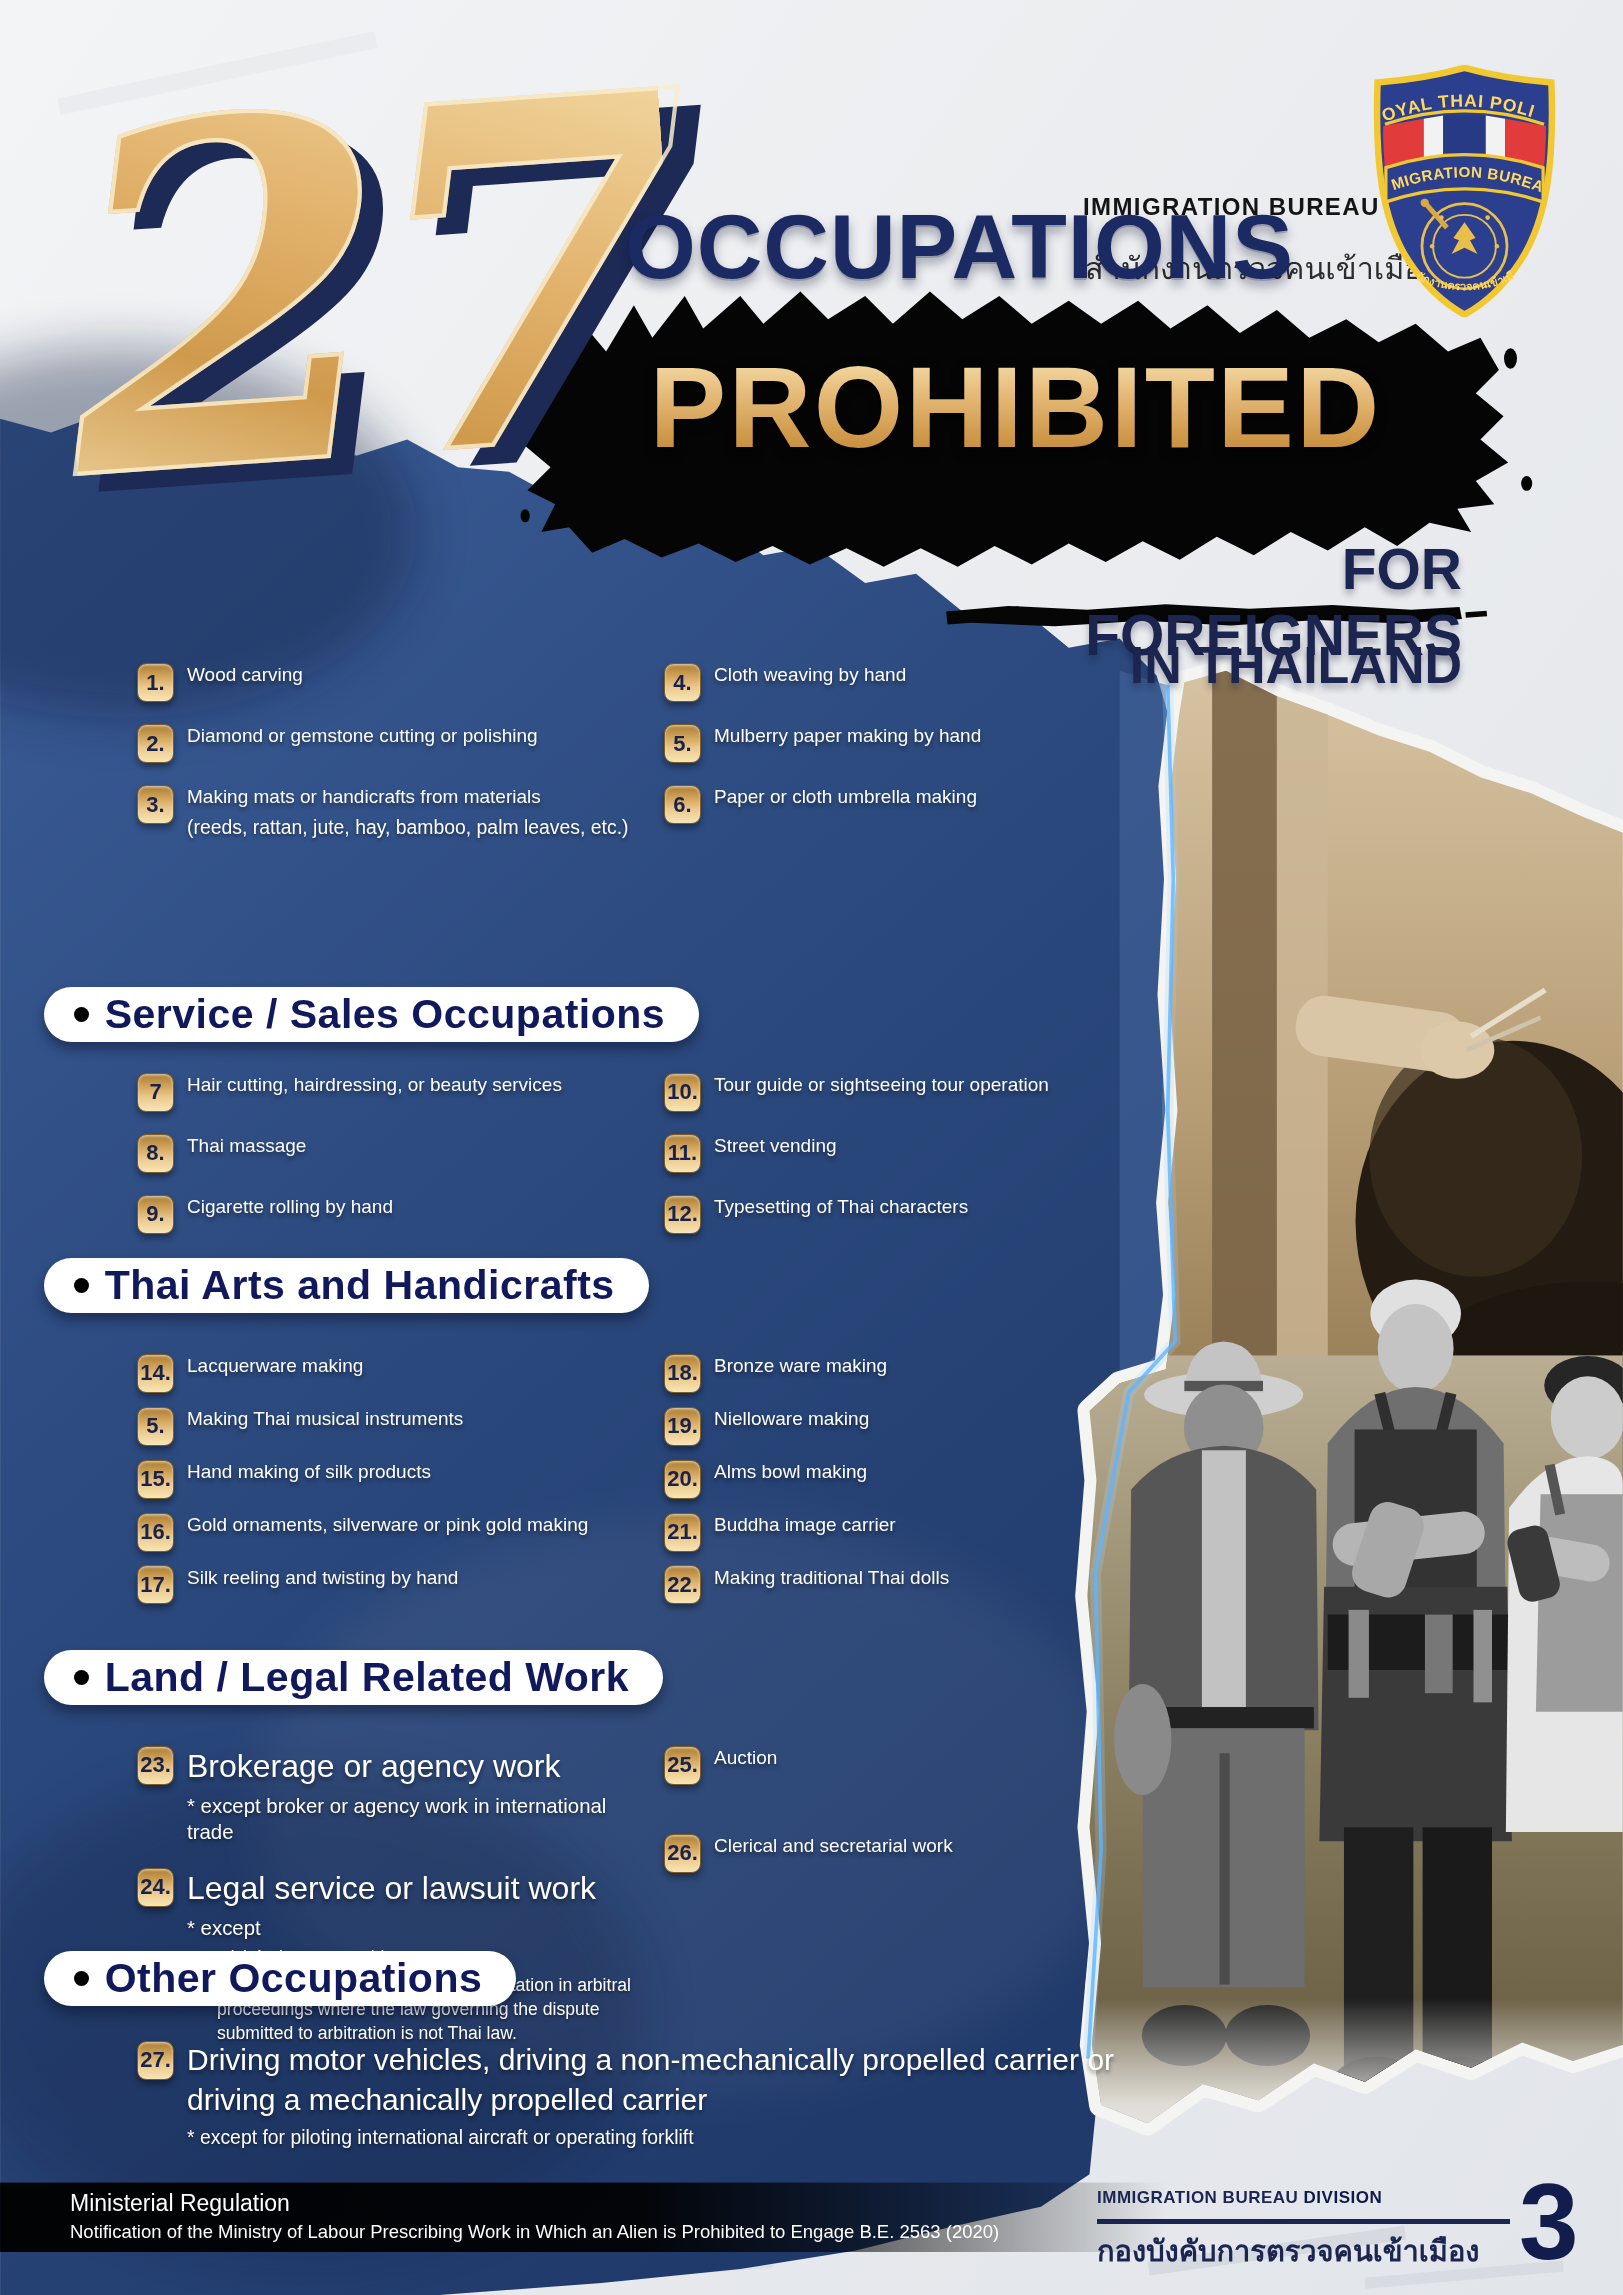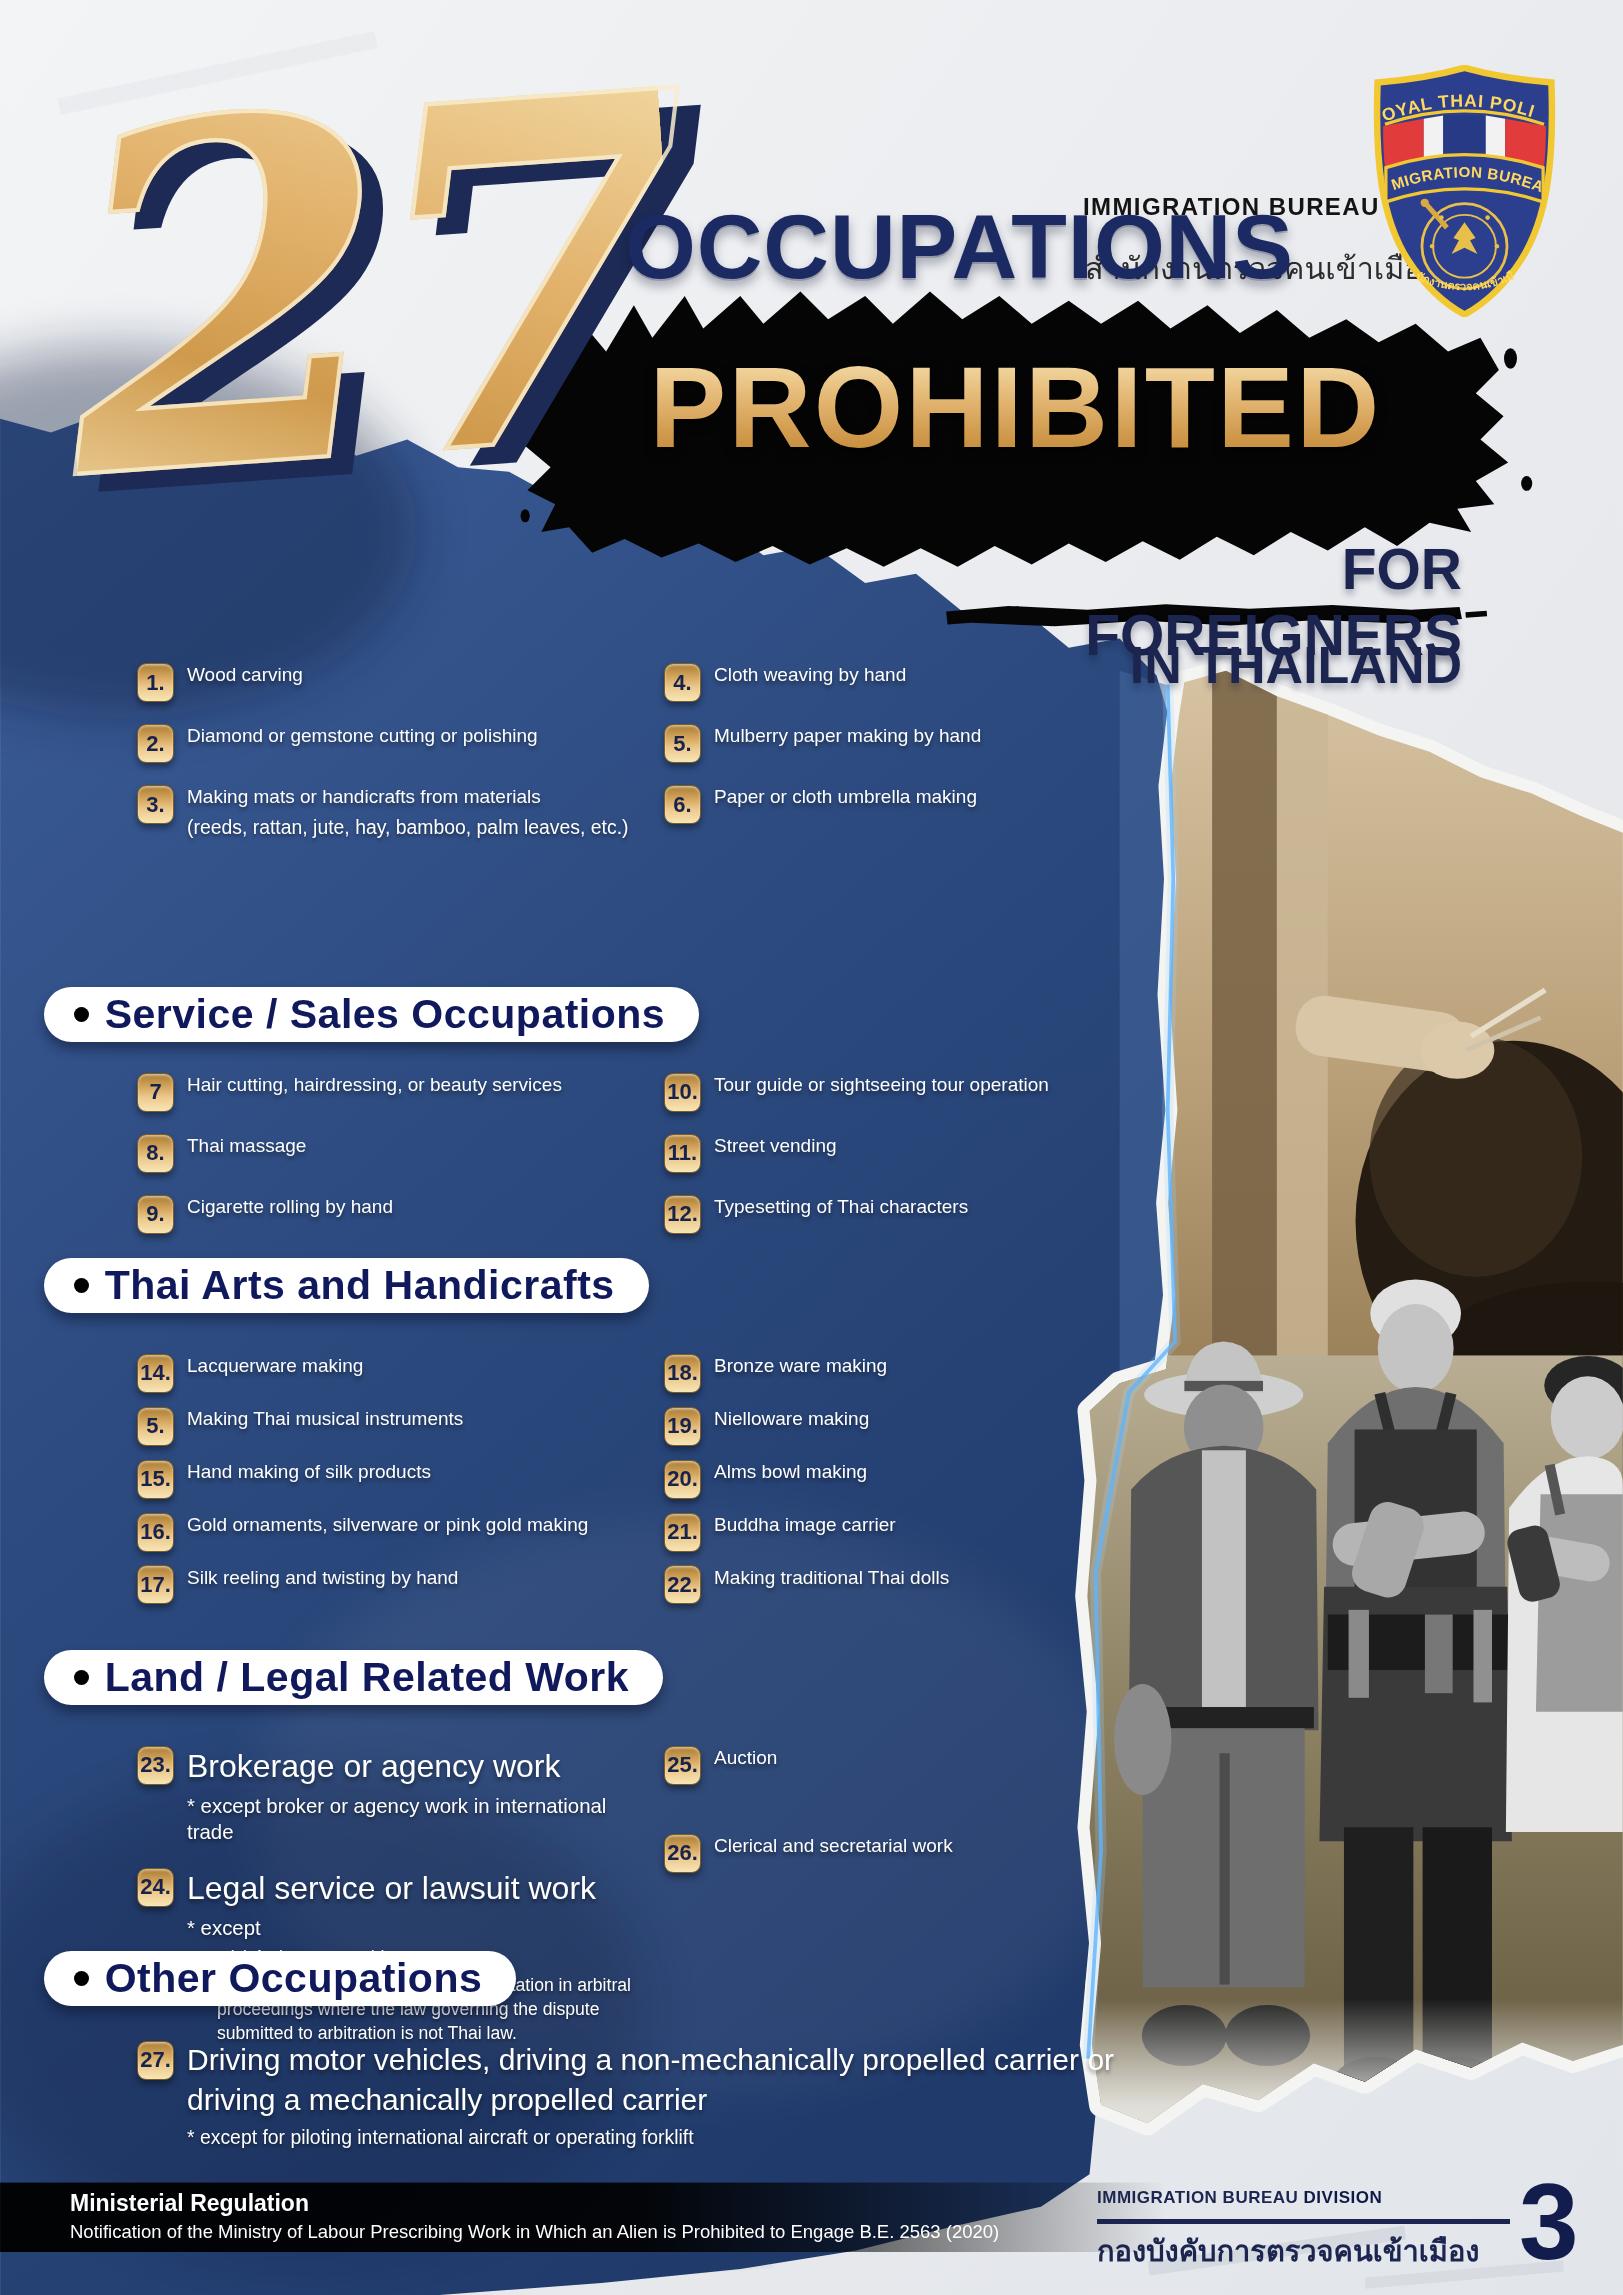--- a/index.html
+++ b/index.html
@@ -95,21 +95,21 @@
     font-size:19.4px;color:#fff;margin-top:5.6px;line-height:1.3;
     text-shadow:0 2.3px 3.7px rgba(0,0,0,.5);
   }
   .s4 .note{font-size:20.4px;}
   .sub{
     font-size:17.6px;color:#fff;margin-top:4.6px;margin-left:30px;line-height:1.35;
     max-width:810px;text-shadow:0 1.9px 3.2px rgba(0,0,0,.5);
   }
 
   
-  .reg-title{left:70px;top:2190px;font-size:23px;font-weight:700;color:#fff;}
+  .reg-title{left:70px;top:2190px;font-size:23px;font-weight:400;color:#fff;}
   .reg-detail{left:70px;top:2221px;font-size:18.5px;color:#fff;}
   .division{left:1097px;top:2188px;width:413px;text-align:left;
     font-size:17px;font-weight:700;color:#1b2550;letter-spacing:0.5px;white-space:nowrap;}
   .division .bold{font-weight:700;color:#101a48;}
   .division-line{left:1097px;top:2219px;width:413px;height:4.6px;background:#1b2550;}
   .division-th{left:1097px;top:2228px;font-size:29px;font-weight:700;color:#1b2550;white-space:nowrap;}
   .big3{left:1519px;top:2169px;font-size:107px;font-weight:700;color:#131d4d;line-height:1;}
 
   .badge-svg{position:absolute;left:1372px;top:65px;width:185px;height:252px;}
 </style>

